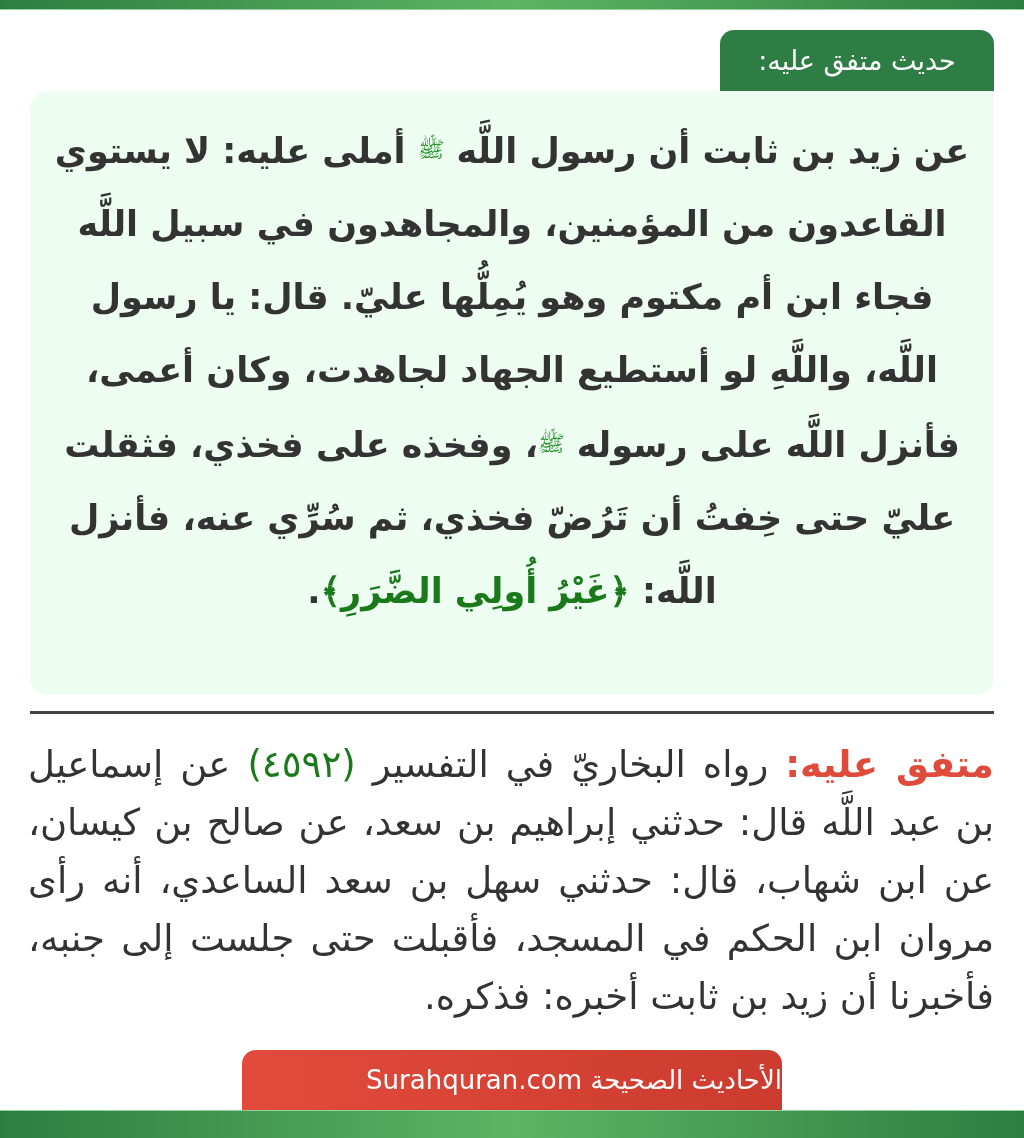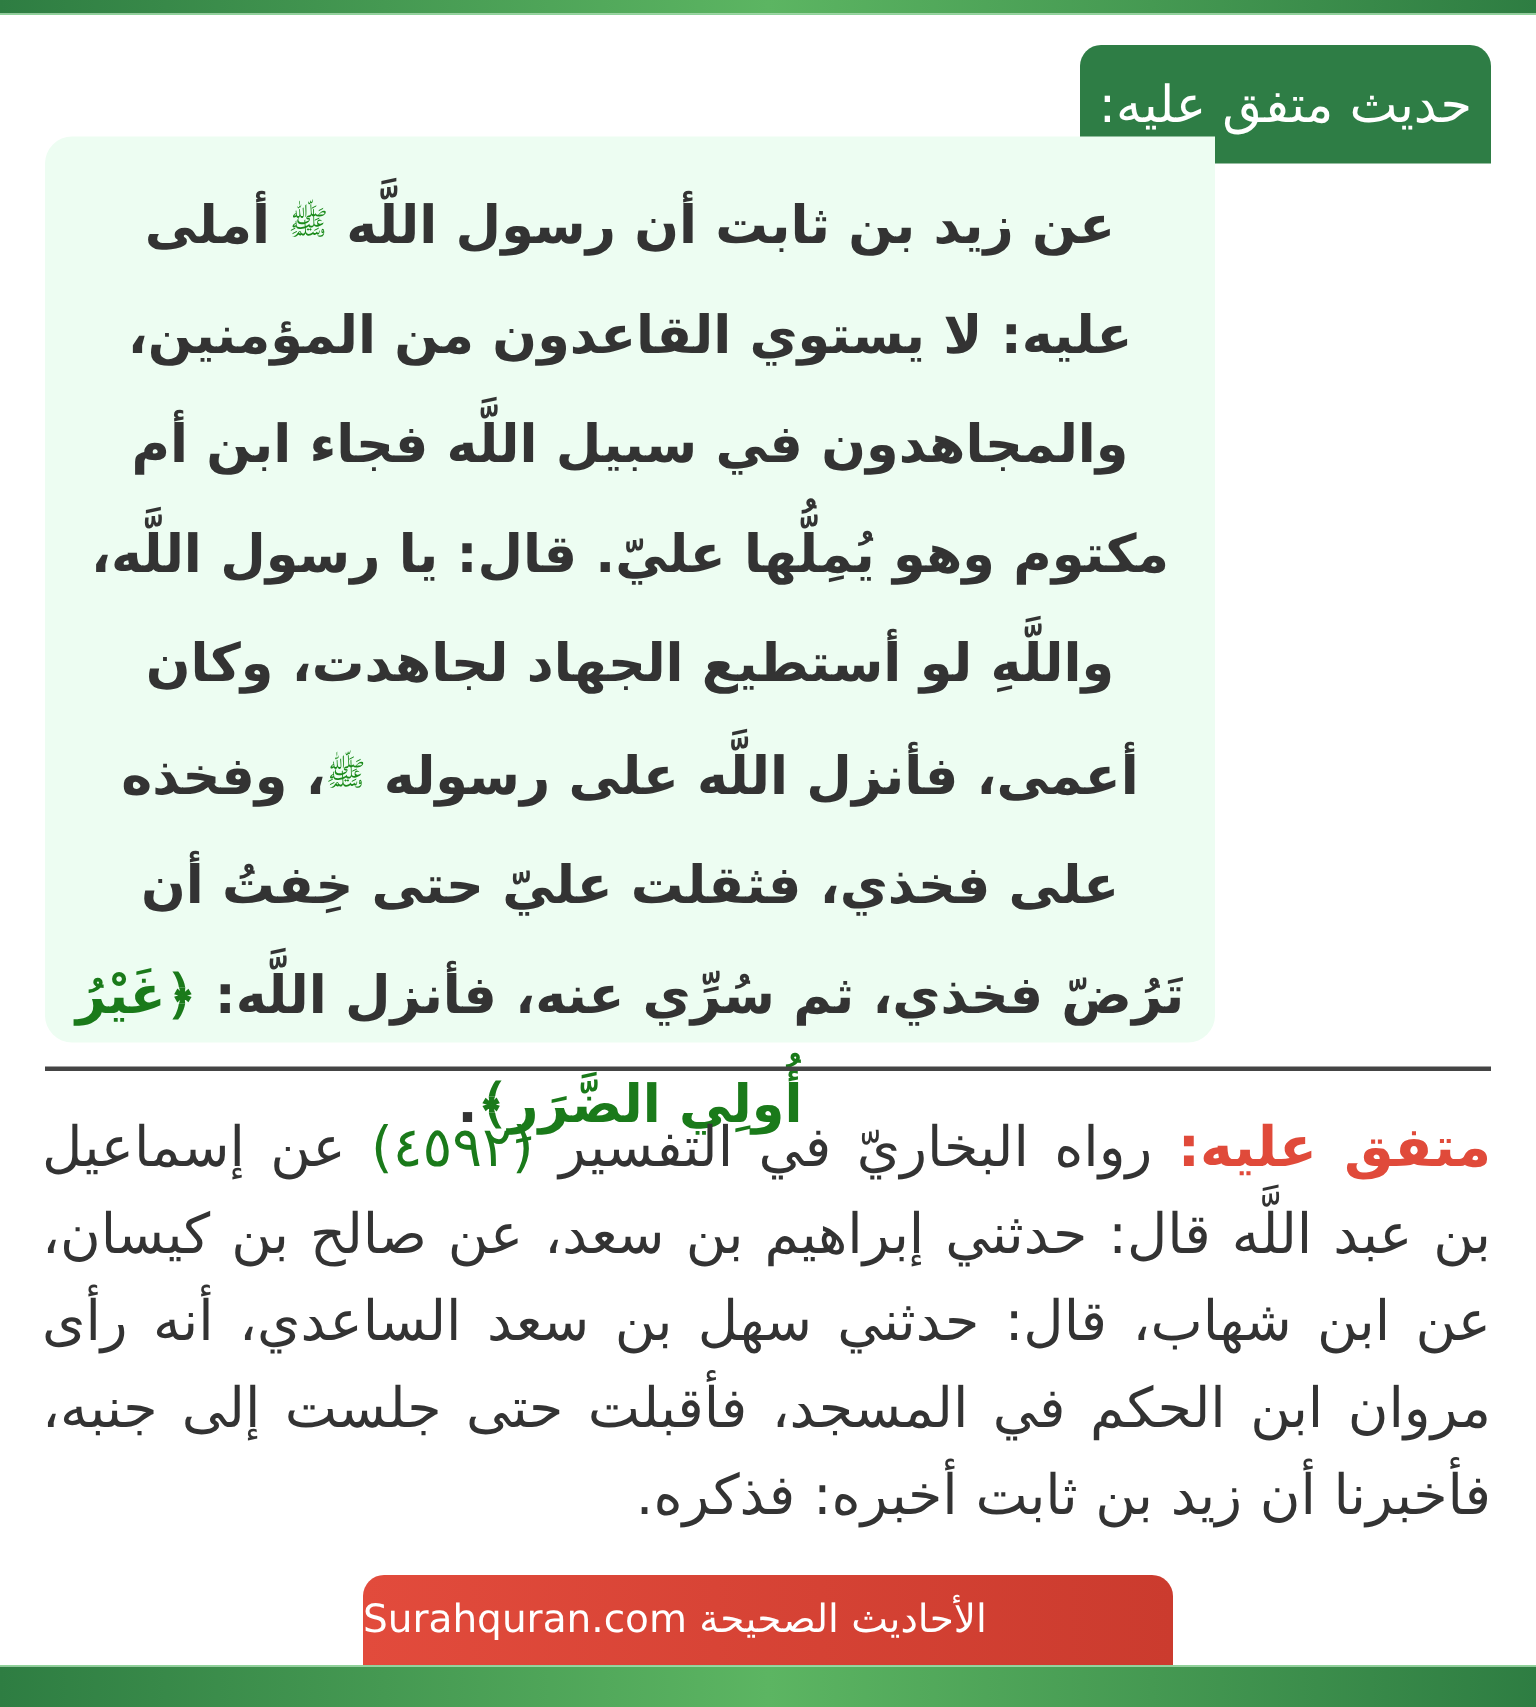--- a/index.html
+++ b/index.html
@@ -7,27 +7,27 @@
       width: 1024px; height: 1138px; position: relative; overflow: hidden;
       background: #ffffff;
       font-family: "DejaVu Sans", sans-serif;
     }
     .top-bar {
       position: absolute; left: 0; top: 0; width: 1024px; height: 9px;
       background: linear-gradient(90deg, #2e7d42 0%, #5cb562 50%, #2e7d42 100%);
       border-bottom: 1px solid #8fd39a;
     }
     .label-tab {
-      position: absolute; right: 30px; top: 30px; width: 274px; height: 79px;
+      position: absolute; right: 30px; top: 30px; width: 274px; height: 61px;
       background: #2e7d45; border-radius: 14px 14px 0 0;
-      color: #ffffff; font-size: 34px; direction: rtl;
+      color: #ffffff; font-size: 27px; direction: rtl;
       display: flex; align-items: center; justify-content: center;
     }
     .hadith-box {
-      position: absolute; left: 30px; top: 91px; width: 780px; height: 604px;
+      position: absolute; left: 30px; top: 91px; width: 964px; height: 604px;
       background: #edfdf2; border-radius: 18px 0 18px 18px;
       box-sizing: border-box; padding: 22px 20px 0 20px;
       direction: rtl; text-align: center;
       font-weight: bold; font-size: 35px; line-height: 73px; color: #333333;
     }
     .saw { color: #1a8a1a; font-size: 22px; font-weight: normal; vertical-align: 6px; }
     .quran { color: #1a7a1a; }
     .divider {
       position: absolute; left: 30px; top: 711px; width: 964px; height: 3px;
       background: #444444;
@@ -36,21 +36,21 @@
       position: absolute; left: 28px; top: 736px; width: 966px;
       direction: rtl; text-align: justify; text-align-last: right;
       font-size: 37px; line-height: 58px; color: #333333;
     }
     .source-label { color: #e04a3a; font-weight: bold; }
     .source-num { color: #1a7a1a; }
     .footer-btn {
       position: absolute; left: 242px; top: 1050px; width: 540px; height: 60px;
       background: linear-gradient(90deg, #e24b3c, #cb3b2e);
       border-radius: 14px 14px 0 0; color: #ffffff; font-size: 26px;
-      display: flex; align-items: center; justify-content: flex-end; direction: rtl;
+      display: flex; align-items: center; justify-content: flex-start; direction: rtl;
     }
     .bottom-bar {
       position: absolute; left: 0; top: 1110px; width: 1024px; height: 28px;
       background: linear-gradient(90deg, #2e7d42 0%, #5cb562 50%, #2e7d42 100%);
       border-top: 1px solid #8fd39a;
     }
   </style>
 </head>
 <body>
 

